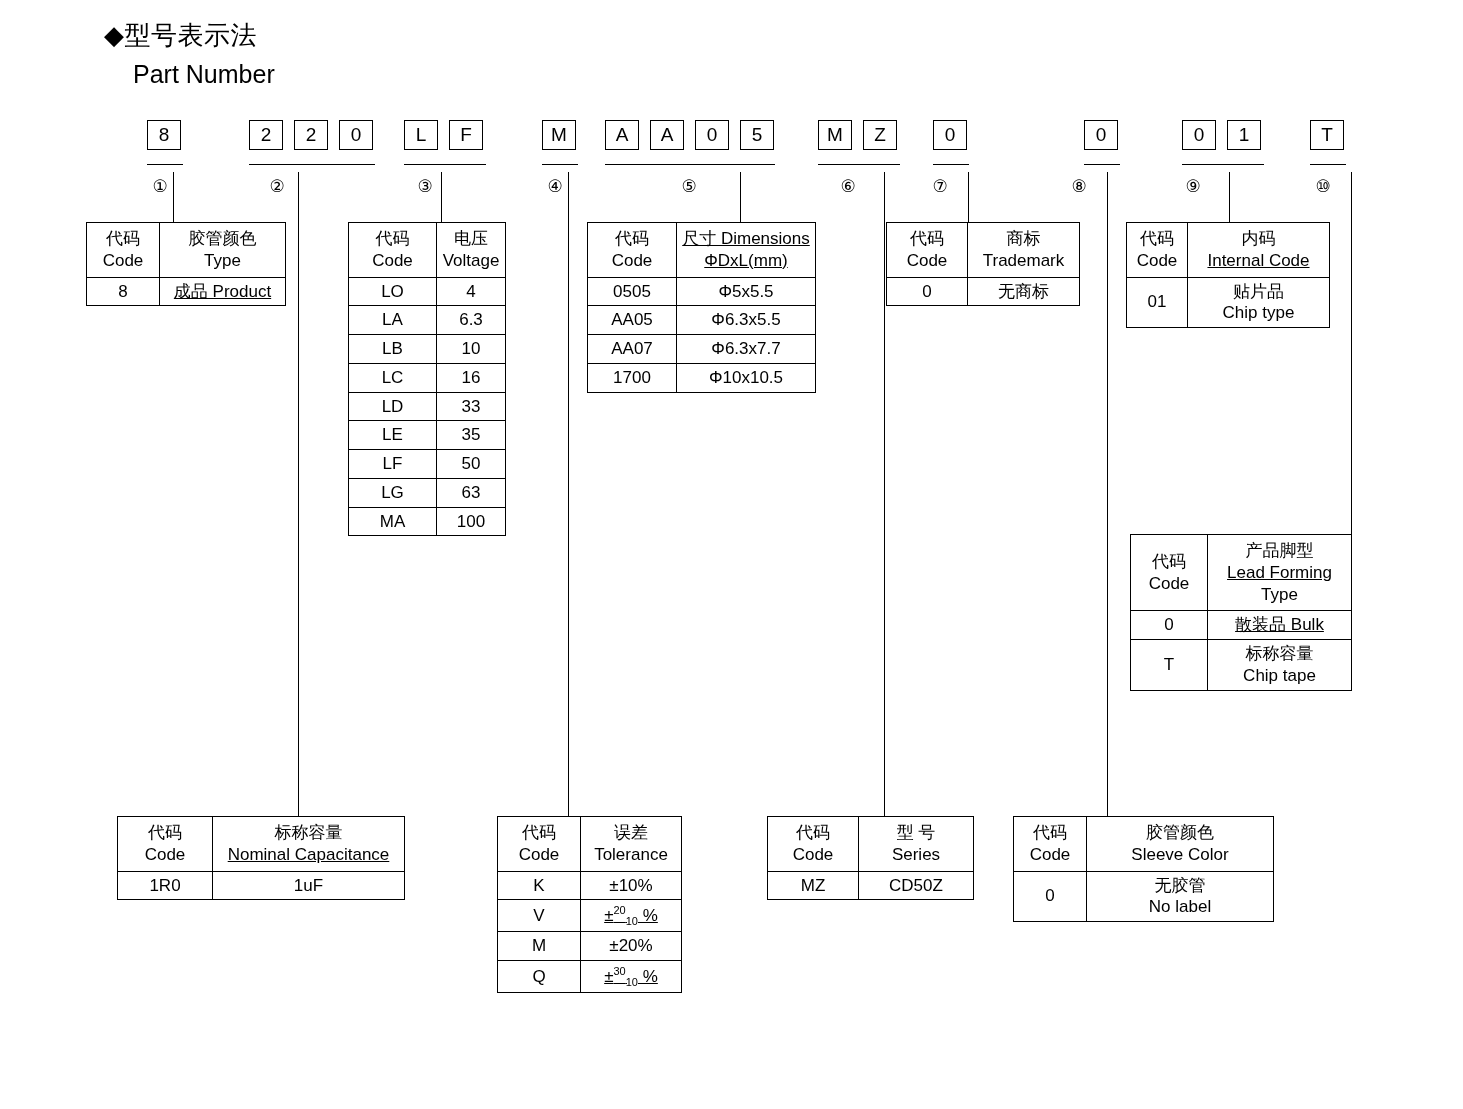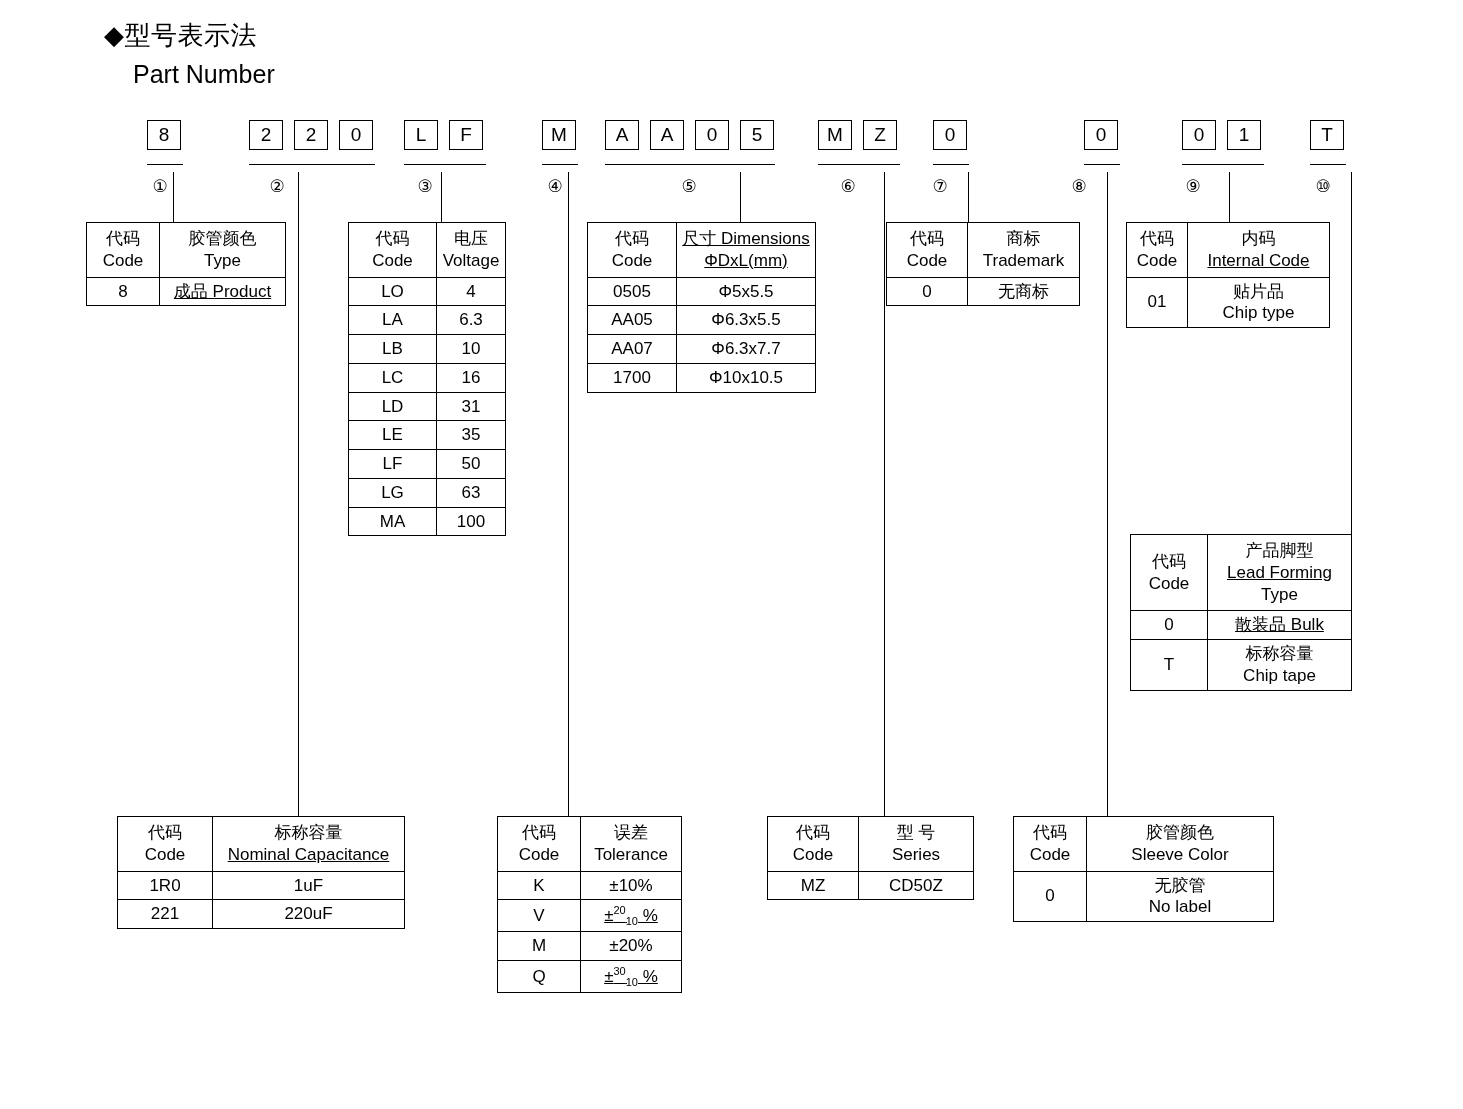--- a/index.html
+++ b/index.html
@@ -162,21 +162,21 @@
   <tr>
         <td>LB</td>
         <td>10</td>
       </tr>
   <tr>
         <td>LC</td>
         <td>16</td>
       </tr>
   <tr>
         <td>LD</td>
-        <td>31</td>
+        <td>33</td>
       </tr>
   <tr>
         <td>LE</td>
         <td>35</td>
       </tr>
   <tr>
         <td>LF</td>
         <td>50</td>
       </tr>
   <tr>
@@ -298,24 +298,20 @@
     </td>
     <td class="hd">
       <div>标称容量</div>
       <div class="nowrap">Nominal Capacitance</div>
     </td>
   </tr>
   <tr>
         <td>1R0</td>
         <td>1uF</td>
       </tr>
-  <tr>
-        <td>221</td>
-        <td>220uF</td>
-      </tr>
 </tbody>
   </table>
 
 <table class="legend" style="left:497px;top:816px;width:185px">
   <tbody>
       <tr>
     <td class="hd" style="width:74px">
       <div>代码</div>
       <div>Code</div>
     </td>

